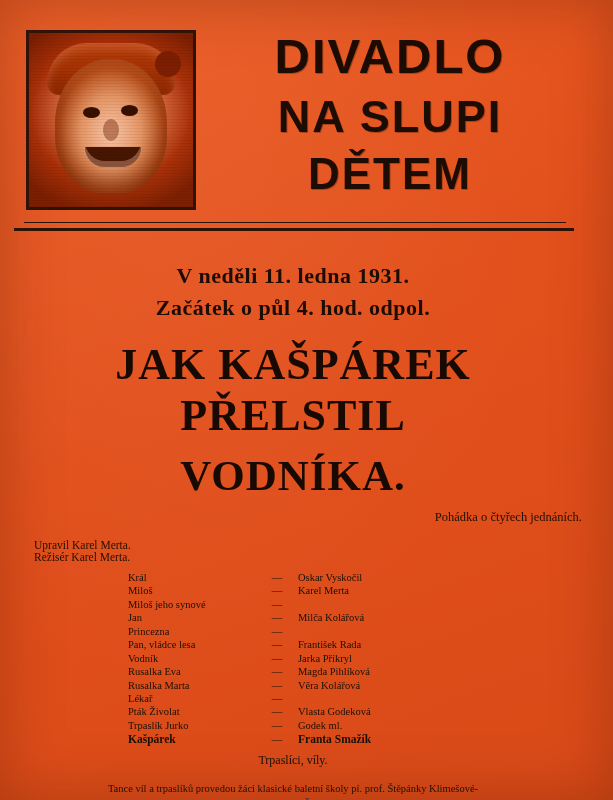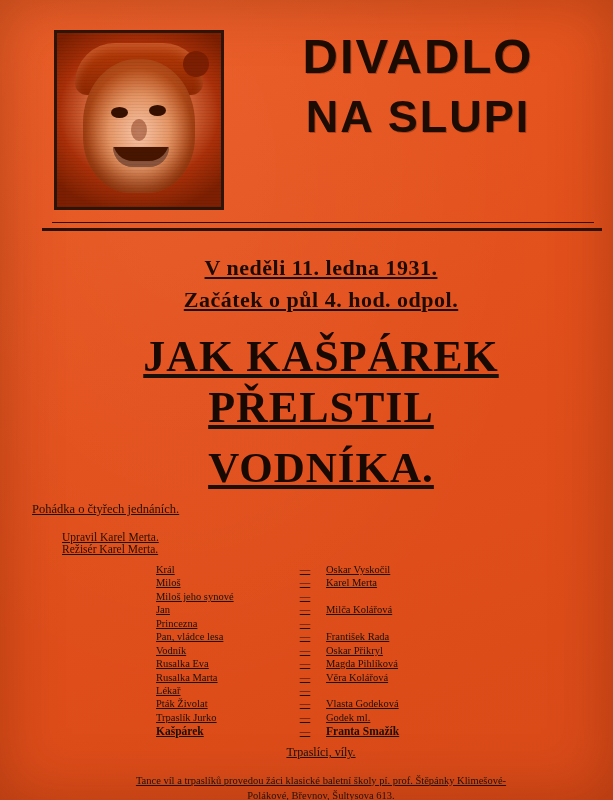--- a/index.html
+++ b/index.html
@@ -14,23 +14,22 @@
   .poster{
     position:absolute;
     left:0;top:0;
     width:613px;height:800px;
     background:
       radial-gradient(ellipse at 30% 20%, rgba(255,255,255,0.05), rgba(0,0,0,0.0) 60%),
       linear-gradient(160deg,#ea5a22 0%,#e2501c 45%,#d94a18 100%);
   }
   .sheet{
     position:absolute;
-    left:32px;top:12px;width:578px;height:772px;
+    left:4px;top:12px;width:578px;height:772px;
     background:transparent;
-    text-decoration:underline;
   }
   
   .header{
     position:relative;
     height:212px;
     margin:4px 8px 0 10px;
     border-bottom:3px solid #2a1206;
   }
   .photo-frame{
     position:absolute;left:12px;top:14px;
@@ -95,37 +94,37 @@
     text-shadow:1px 1px 0 rgba(0,0,0,.25);
   }
   .t1{font-size:49px;margin-top:8px;}
   .t2{font-size:45px;margin-top:12px;}
   .t3{font-size:44px;margin-top:12px;}
   .header-rule2{
     position:absolute;left:10px;right:8px;top:206px;border-top:1px solid #2a1206;
   }
   
   .date-block{
-    text-align:center;margin-top:24px;
+    text-align:center;margin-top:32px;
   }
   .date-line{
     font-family:"Liberation Serif", serif;
     font-weight:bold;font-size:22px;letter-spacing:.5px;color:#1d0c03;
   }
   .date-line.second{margin-top:6px;font-size:22px;}
   
   .play-title{
     text-align:center;margin-top:18px;
     font-family:"Liberation Serif", serif;
     font-weight:bold;color:#180a02;
   }
   .play-title .l1{font-size:44px;letter-spacing:1px;}
   .play-title .l2{font-size:43px;letter-spacing:1px;margin-top:10px;}
   .subtitle{
-    text-align:left;font-size:12.5px;margin-top:10px;color:#241002;
+    text-align:right;font-size:12.5px;margin-top:10px;color:#241002;
   }
   
   .credits{
     display:flex;justify-content:space-between;
     margin:14px 30px 0 30px;font-size:11.5px;color:#241002;flex-direction:column;
   }
   
   .osoby{
     text-align:center;margin-top:16px;
     font-weight:bold;font-size:13px;letter-spacing:3px;
@@ -165,20 +164,21 @@
           <div class="eye r"></div>
           <div class="nose"></div>
           <div class="mouth"></div>
           <div class="grain"></div>
         </div>
       </div>
 
       <div class="title-block">
         <div class="title-line t1">DIVADLO</div>
         <div class="title-line t2">NA SLUPI</div>
+        <div class="title-line t3">DĚTEM</div>
       </div>
       <div class="header-rule2"></div>
     </div>
 
     <div class="date-block">
       <div class="date-line">V neděli 11. ledna 1931.</div>
       <div class="date-line second">Začátek o půl 4. hod. odpol.</div>
     </div>
 
     <div class="play-title">
@@ -217,21 +217,21 @@
         <div class="cast-dash">—</div>
       </div>
       <div class="cast-row">
         <div class="cast-role">Pan, vládce lesa</div>
         <div class="cast-dash">—</div>
         <div class="cast-actor">František Rada</div>
       </div>
       <div class="cast-row">
         <div class="cast-role">Vodník</div>
         <div class="cast-dash">—</div>
-        <div class="cast-actor">Oskar Přikryl</div>
+        <div class="cast-actor">Jarka Přikryl</div>
       </div>
       <div class="cast-row">
         <div class="cast-role">Rusalka Eva</div>
         <div class="cast-dash">—</div>
         <div class="cast-actor">Magda Pihlíková</div>
       </div>
       <div class="cast-row">
         <div class="cast-role">Rusalka Marta</div>
         <div class="cast-dash">—</div>
         <div class="cast-actor">Věra Kolářová</div>

